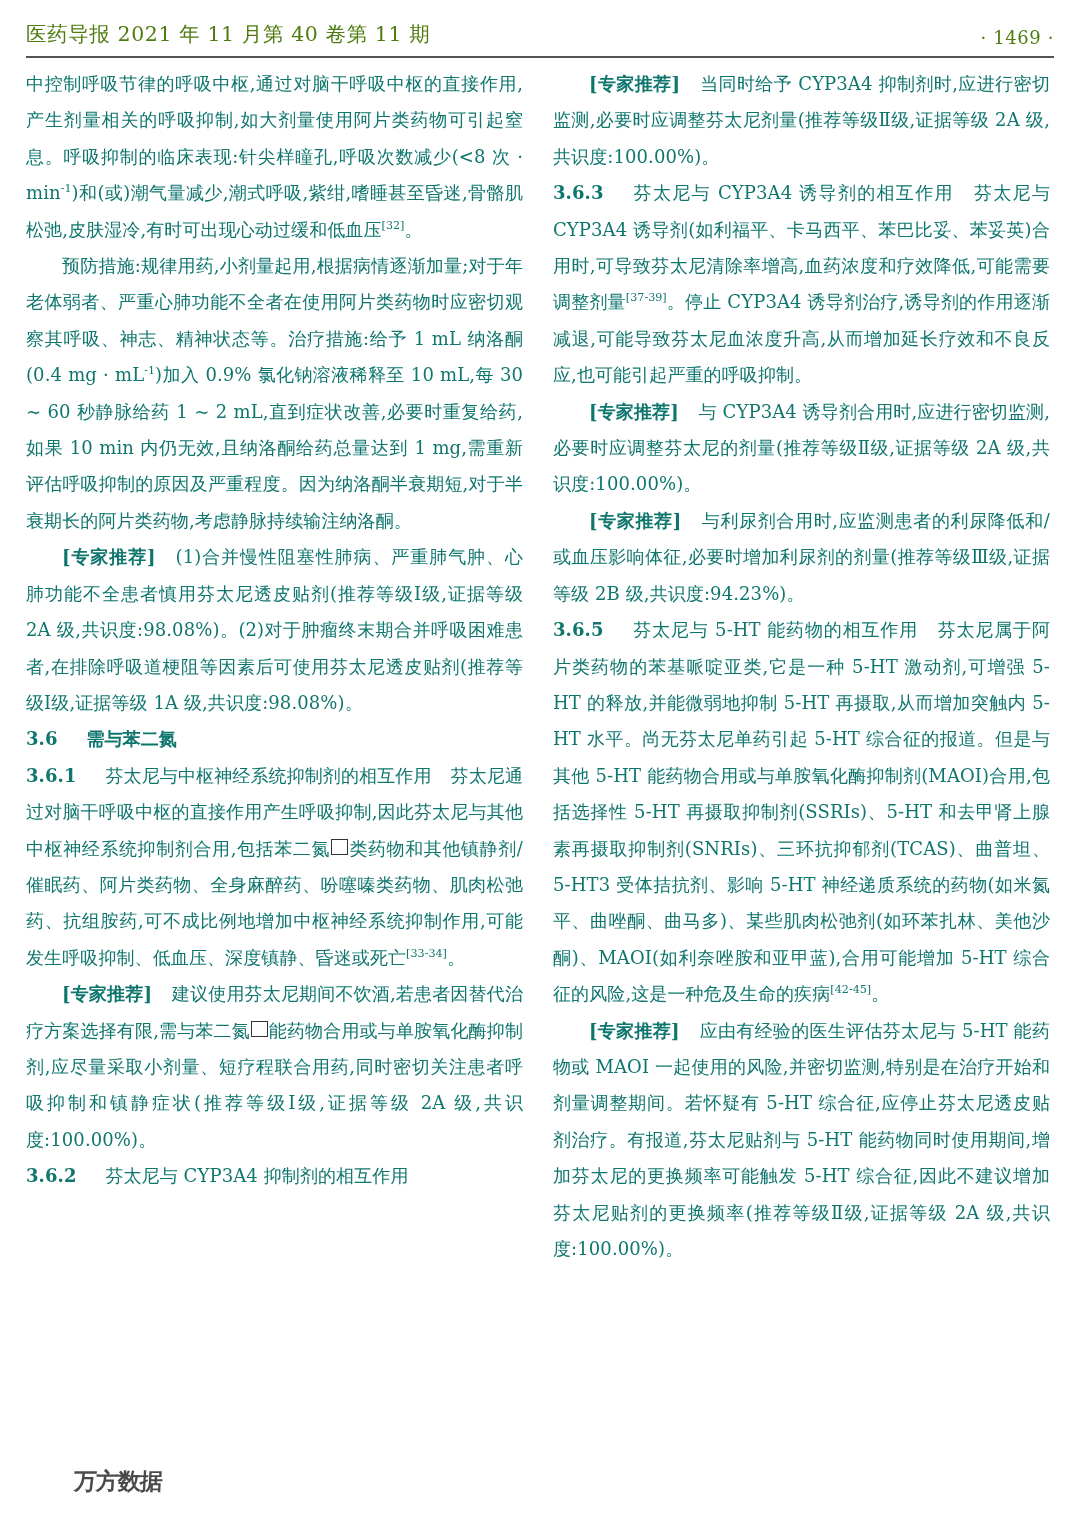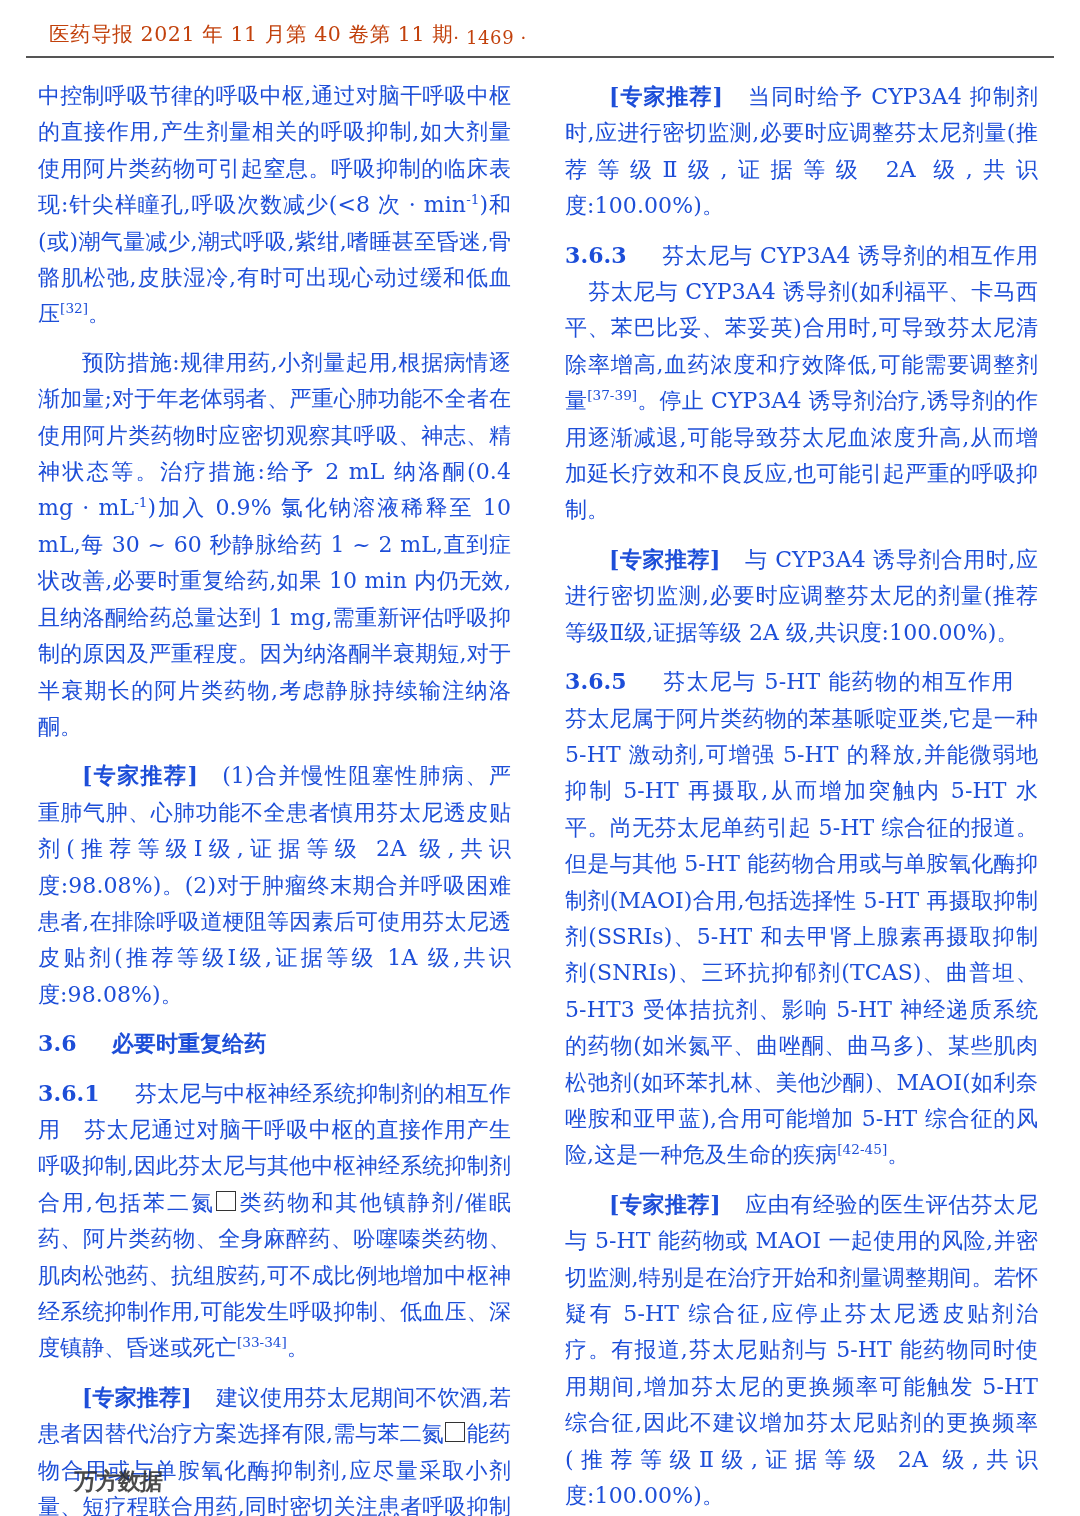--- a/index.html
+++ b/index.html
@@ -26,24 +26,24 @@
 
   
   .runhead {
     position: absolute;
     top: 14px;
     left: 26px;
     right: 26px;
     height: 34px;
     display: flex;
     align-items: flex-end;
+    justify-content: space-between;
     font-size: 20.5px;
     letter-spacing: 0.6px;
-    color: #c2410c;
-    margin-left: 23px;
+    color: #4d7c0f;
   }
   .runhead .journal { white-space: nowrap; }
   .runhead .folio { white-space: nowrap; font-size: 18px; }
 
   .rule {
     position: absolute;
     top: 56px;
     left: 26px;
     right: 26px;
     height: 1.6px;
@@ -60,28 +60,28 @@
     display: flex;
     gap: 30px;
   }
   .col {
     width: 497px;
     flex: 0 0 497px;
     position: relative;
   }
 
   p, .hd {
-    margin: 12px;
-    font-size: 22px;
+    margin: 0;
+    font-size: 18px;
     line-height: 36.4px;
     text-align: justify;
     text-justify: inter-character;
     text-align-last: left;
     letter-spacing: 0.1px;
-    color: #1d4ed8;
+    color: #0f766e;
   }
 
   p.ind { text-indent: 2em; }
   p.flush { text-indent: 0; }
 
   
   .hd { text-indent: 0; }
   .hd .num {
     font-weight: bold;
     font-family: "DejaVu Serif", "Liberation Serif", serif;
@@ -139,43 +139,44 @@
     <span class="folio">· 1469 ·</span>
   </div>
   <div class="rule"></div>
 
   <div class="columns">
 
     <div class="col">
 
       <p class="flush"><span>中控制呼吸节律的呼吸中枢,通过对脑干呼吸中枢的直接作用,产生剂量相关的呼吸抑制,如大剂量使用阿片类药物可引起窒息。呼吸抑制的临床表现:针尖样瞳孔,呼吸次数减少(&lt;8 次 · min</span><sup>-1</sup><span>)和(或)潮气量减少,潮式呼吸,紫绀,嗜睡甚至昏迷,骨骼肌松弛,皮肤湿冷,有时可出现心动过缓和低血压</span><sup>[32]</sup><span>。</span></p>
 
-      <p class="ind"><span>预防措施:规律用药,小剂量起用,根据病情逐渐加量;对于年老体弱者、严重心肺功能不全者在使用阿片类药物时应密切观察其呼吸、神志、精神状态等。治疗措施:给予 2 mL 纳洛酮(0.4 mg · mL</span><sup>-1</sup><span>)加入 0.9% 氯化钠溶液稀释至 10 mL,每 30 ~ 60 秒静脉给药 1 ~ 2 mL,直到症状改善,必要时重复给药,如果 10 min 内仍无效,且纳洛酮给药总量达到 1 mg,需重新评估呼吸抑制的原因及严重程度。因为纳洛酮半衰期短,对于半衰期长的阿片类药物,考虑静脉持续输注纳洛酮。</span></p>
+      <p class="ind"><span>预防措施:规律用药,小剂量起用,根据病情逐渐加量;对于年老体弱者、严重心肺功能不全者在使用阿片类药物时应密切观察其呼吸、神志、精神状态等。治疗措施:给予 1 mL 纳洛酮(0.4 mg · mL</span><sup>-1</sup><span>)加入 0.9% 氯化钠溶液稀释至 10 mL,每 30 ~ 60 秒静脉给药 1 ~ 2 mL,直到症状改善,必要时重复给药,如果 10 min 内仍无效,且纳洛酮给药总量达到 1 mg,需重新评估呼吸抑制的原因及严重程度。因为纳洛酮半衰期短,对于半衰期长的阿片类药物,考虑静脉持续输注纳洛酮。</span></p>
 
       <p class="ind"><span class="rec-tag">[专家推荐]</span><span class="rec-gap"></span><span>(1)合并慢性阻塞性肺病、严重肺气肿、心肺功能不全患者慎用芬太尼透皮贴剂(推荐等级Ⅰ级,证据等级 2A 级,共识度:98.08%)。(2)对于肿瘤终末期合并呼吸困难患者,在排除呼吸道梗阻等因素后可使用芬太尼透皮贴剂(推荐等级Ⅰ级,证据等级 1A 级,共识度:98.08%)。</span></p>
 
-      <p class="hd"><span class="num">3.6</span><span class="gap"></span><span class="sec-title">必要时重复给药</span></p>
+      <p class="hd"><span class="num">3.6</span><span class="gap"></span><span class="sec-title">需与苯二氮</span></p>
 
       <p class="hd"><span class="num">3.6.1</span><span class="gap"></span><span>芬太尼与中枢神经系统抑制剂的相互作用</span><span class="gap"></span><span>芬太尼通过对脑干呼吸中枢的直接作用产生呼吸抑制,因此芬太尼与其他中枢神经系统抑制剂合用,包括苯二氮</span><span class="boxchar"></span><span>类药物和其他镇静剂/催眠药、阿片类药物、全身麻醉药、吩噻嗪类药物、肌肉松弛药、抗组胺药,可不成比例地增加中枢神经系统抑制作用,可能发生呼吸抑制、低血压、深度镇静、昏迷或死亡</span><sup>[33-34]</sup><span>。</span></p>
 
       <p class="ind"><span class="rec-tag">[专家推荐]</span><span class="rec-gap"></span><span>建议使用芬太尼期间不饮酒,若患者因替代治疗方案选择有限,需与苯二氮</span><span class="boxchar"></span><span>能药物合用或与单胺氧化酶抑制剂,应尽量采取小剂量、短疗程联合用药,同时密切关注患者呼吸抑制和镇静症状(推荐等级Ⅰ级,证据等级 2A 级,共识度:100.00%)。</span></p>
 
       <p class="hd"><span class="num">3.6.2</span><span class="gap"></span><span>芬太尼与 CYP3A4 抑制剂的相互作用</span><span class="gap"></span></p>
 
     </div>
 
     <div class="col">
 
       <p class="ind"><span class="rec-tag">[专家推荐]</span><span class="rec-gap"></span><span>当同时给予 CYP3A4 抑制剂时,应进行密切监测,必要时应调整芬太尼剂量(推荐等级Ⅱ级,证据等级 2A 级,共识度:100.00%)。</span></p>
 
       <p class="hd"><span class="num">3.6.3</span><span class="gap"></span><span>芬太尼与 CYP3A4 诱导剂的相互作用</span><span class="gap"></span><span>芬太尼与 CYP3A4 诱导剂(如利福平、卡马西平、苯巴比妥、苯妥英)合用时,可导致芬太尼清除率增高,血药浓度和疗效降低,可能需要调整剂量</span><sup>[37-39]</sup><span>。停止 CYP3A4 诱导剂治疗,诱导剂的作用逐渐减退,可能导致芬太尼血浓度升高,从而增加延长疗效和不良反应,也可能引起严重的呼吸抑制。</span></p>
 
       <p class="ind"><span class="rec-tag">[专家推荐]</span><span class="rec-gap"></span><span>与 CYP3A4 诱导剂合用时,应进行密切监测,必要时应调整芬太尼的剂量(推荐等级Ⅱ级,证据等级 2A 级,共识度:100.00%)。</span></p>
 
 
+      <p class="ind"><span class="rec-tag">[专家推荐]</span><span class="rec-gap"></span><span>与利尿剂合用时,应监测患者的利尿降低和/或血压影响体征,必要时增加利尿剂的剂量(推荐等级Ⅲ级,证据等级 2B 级,共识度:94.23%)。</span></p>
 
       <p class="hd"><span class="num">3.6.5</span><span class="gap"></span><span>芬太尼与 5-HT 能药物的相互作用</span><span class="gap"></span><span>芬太尼属于阿片类药物的苯基哌啶亚类,它是一种 5-HT 激动剂,可增强 5-HT 的释放,并能微弱地抑制 5-HT 再摄取,从而增加突触内 5-HT 水平。尚无芬太尼单药引起 5-HT 综合征的报道。但是与其他 5-HT 能药物合用或与单胺氧化酶抑制剂(MAOI)合用,包括选择性 5-HT 再摄取抑制剂(SSRIs)、5-HT 和去甲肾上腺素再摄取抑制剂(SNRIs)、三环抗抑郁剂(TCAS)、曲普坦、5-HT3 受体拮抗剂、影响 5-HT 神经递质系统的药物(如米氮平、曲唑酮、曲马多)、某些肌肉松弛剂(如环苯扎林、美他沙酮)、MAOI(如利奈唑胺和亚甲蓝),合用可能增加 5-HT 综合征的风险,这是一种危及生命的疾病</span><sup>[42-45]</sup><span>。</span></p>
 
       <p class="ind"><span class="rec-tag">[专家推荐]</span><span class="rec-gap"></span><span>应由有经验的医生评估芬太尼与 5-HT 能药物或 MAOI 一起使用的风险,并密切监测,特别是在治疗开始和剂量调整期间。若怀疑有 5-HT 综合征,应停止芬太尼透皮贴剂治疗。有报道,芬太尼贴剂与 5-HT 能药物同时使用期间,增加芬太尼的更换频率可能触发 5-HT 综合征,因此不建议增加芬太尼贴剂的更换频率(推荐等级Ⅱ级,证据等级 2A 级,共识度:100.00%)。</span></p>
 
     </div>
   </div>
 
   <div class="watermark">万方数据</div>
 

